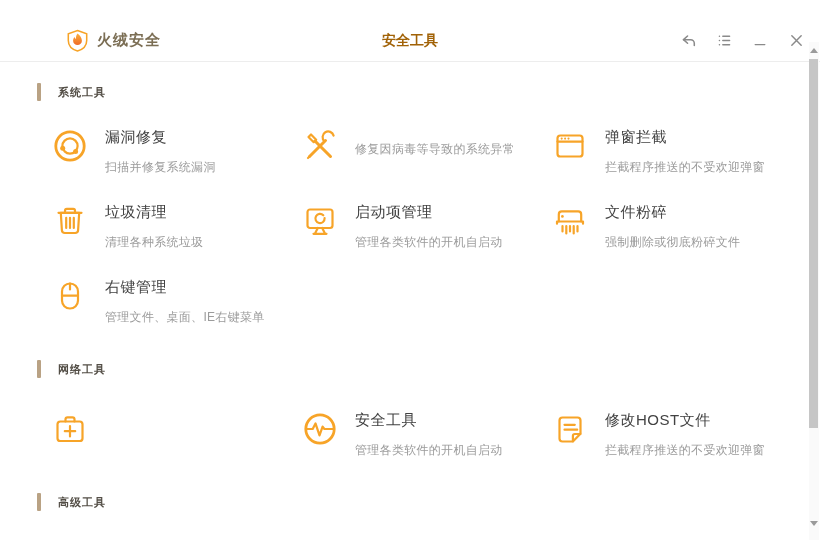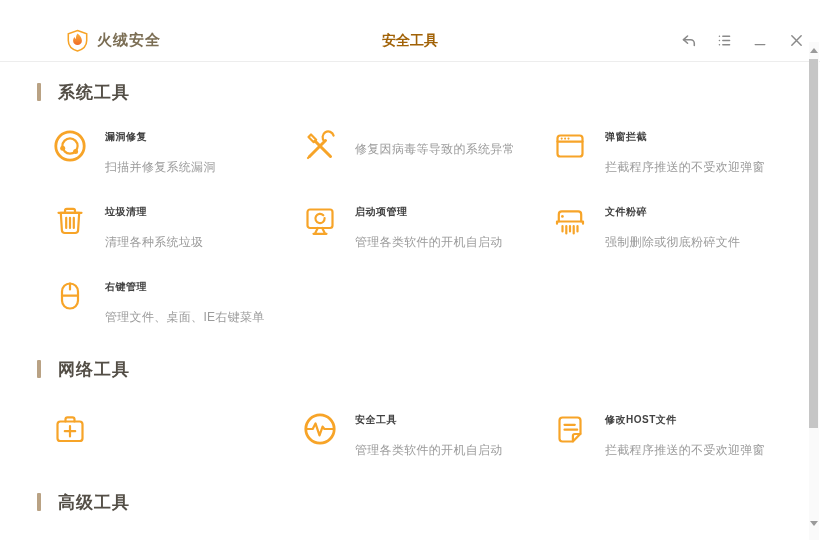--- a/index.html
+++ b/index.html
@@ -38,37 +38,37 @@
   .content{position:relative;}
   .section-header{
     display:flex;align-items:center;margin-left:37px;margin-top:20px;height:20px;
   }
   .section-header.tight{margin-top:6px;}
   .section-bar{
     width:4px;height:18px;background:var(--section-bar,#b9a284);
     margin-right:17px;border-radius:1px;
   }
   .section-label{
-    font-size:17px;font-weight:bold;color:var(--section-label,#534e46);
+    font-size:11px;font-weight:bold;color:var(--section-label,#534e46);
     letter-spacing:1px;
   }
   .tools-grid{
     margin-left:52px;margin-top:26px;
     display:grid;grid-template-columns:250px 250px 250px;
     grid-auto-rows:75px;align-items:start;
   }
   .tool{display:flex;cursor:pointer;}
   .tool-icon{
     width:36px;height:36px;flex:0 0 36px;margin-right:17px;
     color:var(--accent,#f7a428);
   }
   .tool-icon svg{display:block;}
   .tool-text{padding-top:0;}
   .tool-title{
-    font-size:10px;font-weight:bold;color:var(--tool-title,#424242);
+    font-size:15px;font-weight:normal;color:var(--tool-title,#424242);
     line-height:18px;letter-spacing:.5px;
   }
   .tool-desc{
     font-size:12px;color:var(--tool-desc,#9b9b9b);
     margin-top:14px;line-height:15px;letter-spacing:.3px;
   }
   
   .scrollbar{
     position:absolute;top:42px;bottom:0;right:1px;width:10px;
     background:#fafafa;

